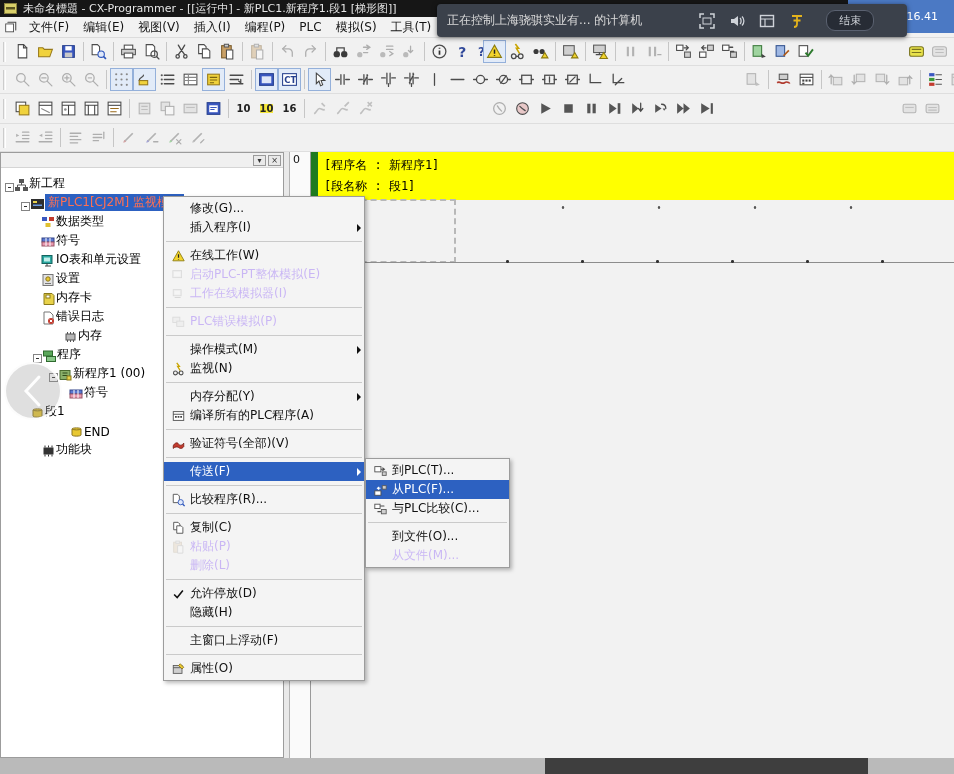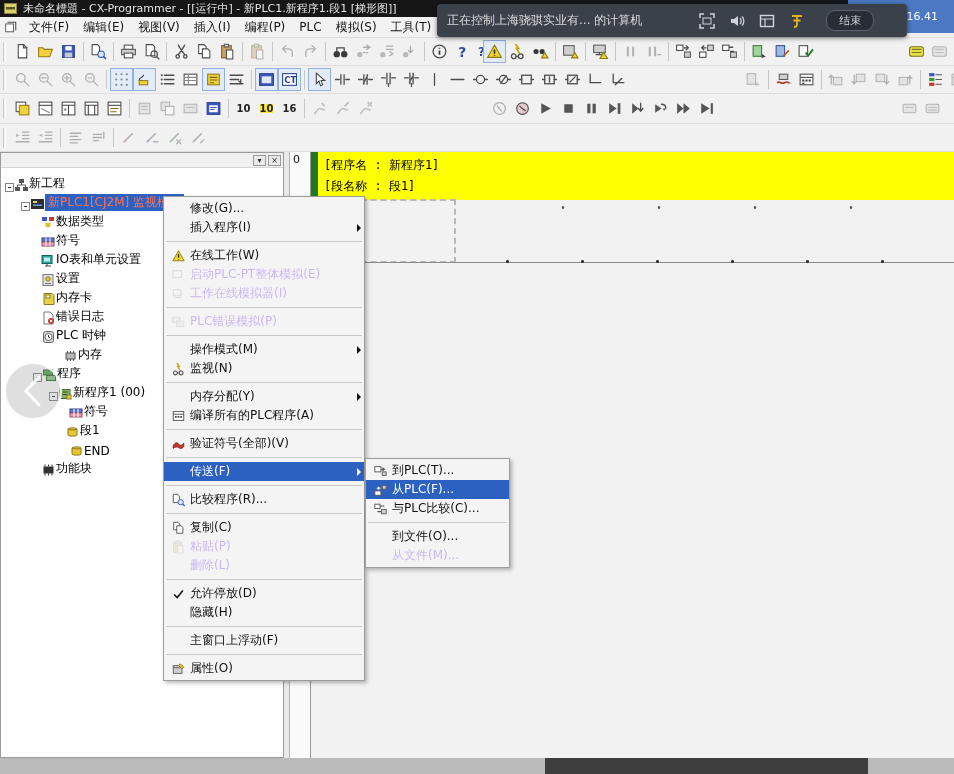--- a/index.html
+++ b/index.html
@@ -890,28 +890,20 @@
         <span>内存卡</span>
       </div>
       <div class="trw" style="padding-left:40px">
         <span class="ti"><svg viewBox="0 0 15 14">
               <path d="M3 1h6l3 3v9H3z" fill="#fff" stroke="#777"></path>
               <circle cx="10" cy="10" r="3" fill="#c23b2e"></circle>
               <path d="M8.8 8.8l2.4 2.4M11.2 8.8l-2.4 2.4" stroke="#fff"></path>
             </svg></span>
         <span>错误日志</span>
       </div>
-      <div class="trw" style="padding-left:40px">
-        <span class="ti"><svg viewBox="0 0 15 14">
-              <rect x="2.5" y="1.5" width="10" height="11" rx="2" fill="#d8d8d8" stroke="#666"></rect>
-              <circle cx="7.5" cy="7" r="3.5" fill="#fff" stroke="#666"></circle>
-              <path d="M7.5 5v2.2L9 8" stroke="#333" fill="none"></path>
-            </svg></span>
-        <span>PLC 时钟</span>
-      </div>
       <div class="trw" style="padding-left:62px">
         <span class="ti"><svg viewBox="0 0 15 14">
               <rect x="3" y="4" width="9" height="6" fill="#b8b8b8" stroke="#555"></rect>
               <path d="M4.5 4V2M7.5 4V2M10.5 4V2M4.5 12v-2M7.5 12v-2M10.5 12v-2" stroke="#555"></path>
             </svg></span>
         <span>内存</span>
       </div>
       <div class="trw" style="padding-left:32px">
         <span class="exp"></span>
         <span class="ti"><svg viewBox="0 0 15 14">
@@ -930,21 +922,21 @@
         <span>新程序1 (00)</span>
       </div>
       <div class="trw" style="padding-left:68px">
         <span class="ti"><svg viewBox="0 0 15 14">
               <rect x="1" y="3" width="12" height="4" fill="#5a78d0" stroke="#33448a"></rect>
               <rect x="1" y="7" width="12" height="4" fill="#e89ab0" stroke="#995566"></rect>
               <path d="M5 3v8M9 3v8" stroke="#fff"></path>
             </svg></span>
         <span>符号</span>
       </div>
-      <div class="trw" style="padding-left:64px">
+      <div class="trw" style="padding-left:29px">
         <span class="ti"><svg viewBox="0 0 15 14">
               <path d="M3 4c0-1.5 9-1.5 9 0v6c0 1.5-9 1.5-9 0z" fill="#e8c832" stroke="#8a7420"></path>
               <path d="M3 4c1.5 1.2 7.5 1.2 9 0" fill="none" stroke="#8a7420"></path>
             </svg></span>
         <span>段1</span>
       </div>
       <div class="trw" style="padding-left:68px">
         <span class="ti"><svg viewBox="0 0 15 14">
               <path d="M3 4c0-1.5 9-1.5 9 0v6c0 1.5-9 1.5-9 0z" fill="#e8c832" stroke="#8a7420"></path>
               <path d="M3 4c1.5 1.2 7.5 1.2 9 0" fill="none" stroke="#8a7420"></path>

